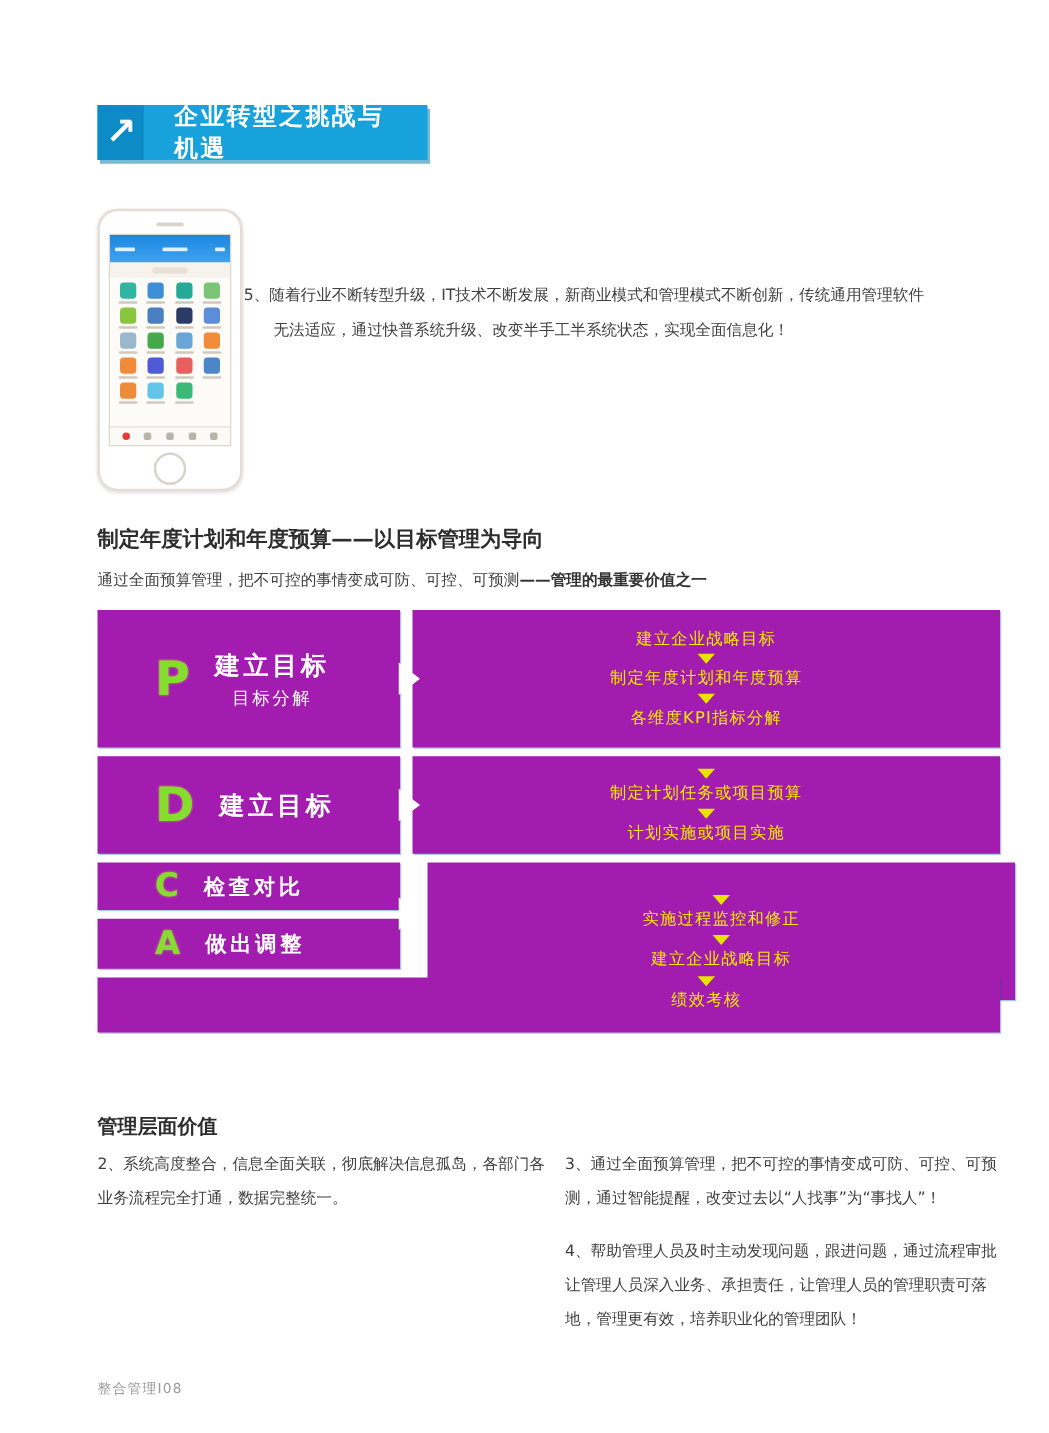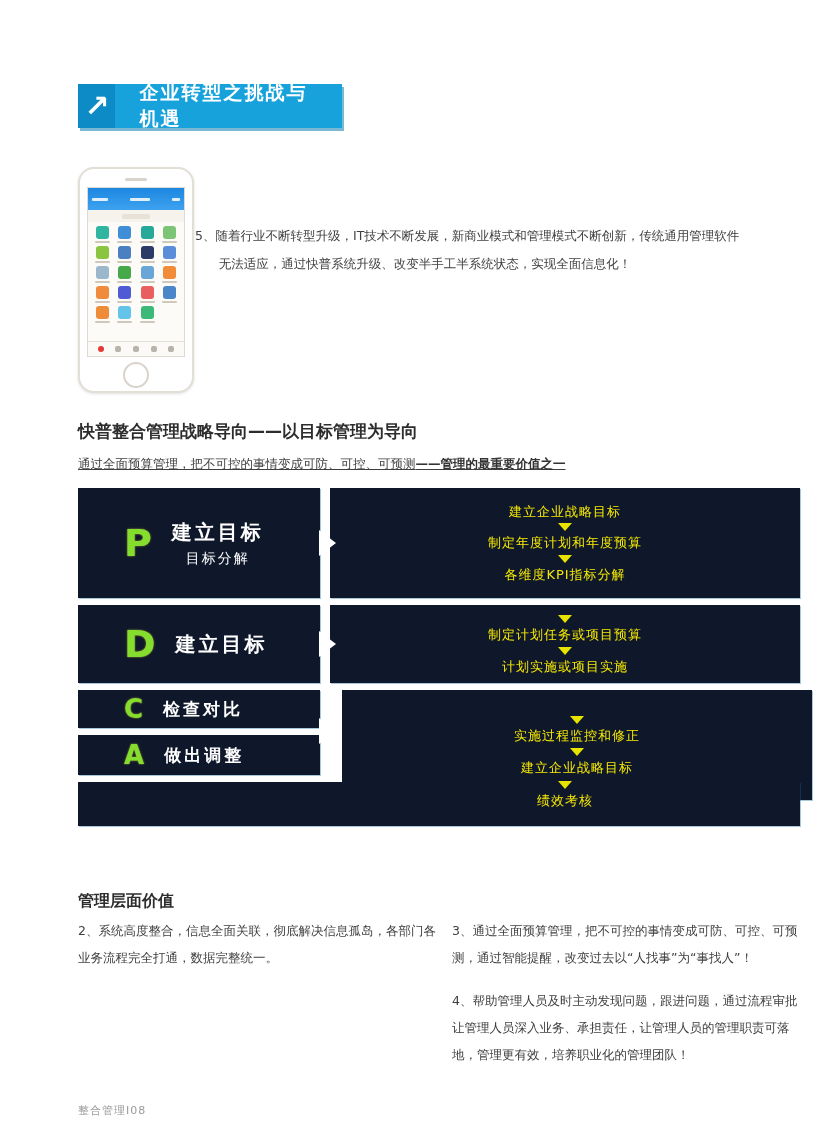--- a/index.html
+++ b/index.html
@@ -41,26 +41,26 @@
   .tab-dot.active { background:#e53935; border-radius:50%; }
   .phone-home { margin-top:5px; width:26px; height:26px; border:2px solid #d8d3cb; border-radius:50%; }
 
   
   .intro { position:absolute; left:195px; top:222px; width:556px; }
   .intro p { font-size:12.5px; line-height:2.25; color:#3f3f3f;
              padding-left:1.9em; text-indent:-1.9em; margin-bottom:13px; }
 
   
   .strategy-heading { position:absolute; left:78px; top:420px; font-size:17px; font-weight:bold; color:#2d2d2d; }
-  .strategy-sub { position:absolute; left:78px; top:456px; font-size:12.5px; color:#3f3f3f;text-decoration:underline; }
+  .strategy-sub { position:absolute; left:78px; top:456px; font-size:12.5px; color:#3f3f3f; }
   .strategy-sub b { font-weight:bold; color:#333; }
 
   
   .diagram { position:absolute; left:78px; top:488px; width:722px; height:332px; }
-  .bbox { position:absolute; background:#0f172a; box-shadow:1px 1px 0 rgba(10,100,150,.35); }
+  .bbox { position:absolute; background:#a21caf; box-shadow:1px 1px 0 rgba(10,100,150,.35); }
   .box-lp { left:0; top:0; width:242px; height:110px; }
   .box-rp { left:252px; top:0; width:470px; height:110px; }
   .box-ld { left:0; top:117px; width:242px; height:78px; }
   .box-rd { left:252px; top:117px; width:470px; height:78px; }
   .box-lc { left:0; top:202px; width:242px; height:38px; }
   .box-la { left:0; top:247px; width:242px; height:40px; }
   .box-rca { left:264px; top:202px; width:470px; height:110px; }
   .box-bottom { left:0; top:294px; width:722px; height:44px; }
 
   .leftbox { display:flex; align-items:center; padding-left:46px; }
@@ -203,21 +203,21 @@
         <span class="tab-dot"></span>
       </div>
     </div>
     <div class="phone-home"></div>
   </div>
 
   <div class="intro">
     <p>5、随着行业不断转型升级，IT技术不断发展，新商业模式和管理模式不断创新，传统通用管理软件无法适应，通过快普系统升级、改变半手工半系统状态，实现全面信息化！</p>
   </div>
 
-  <div class="strategy-heading">快普整合管理战略导向——以目标管理为导向</div>
+  <div class="strategy-heading">制定年度计划和年度预算——以目标管理为导向</div>
   <div class="strategy-sub">
     <span>通过全面预算管理，把不可控的事情变成可防、可控、可预测</span><b>——管理的最重要价值之一</b>
   </div>
 
   <div class="diagram">
 
     <div class="bbox box-lp leftbox">
       <span class="pletter big">P</span>
       <span>
         <div class="llabel big">建立目标</div>

